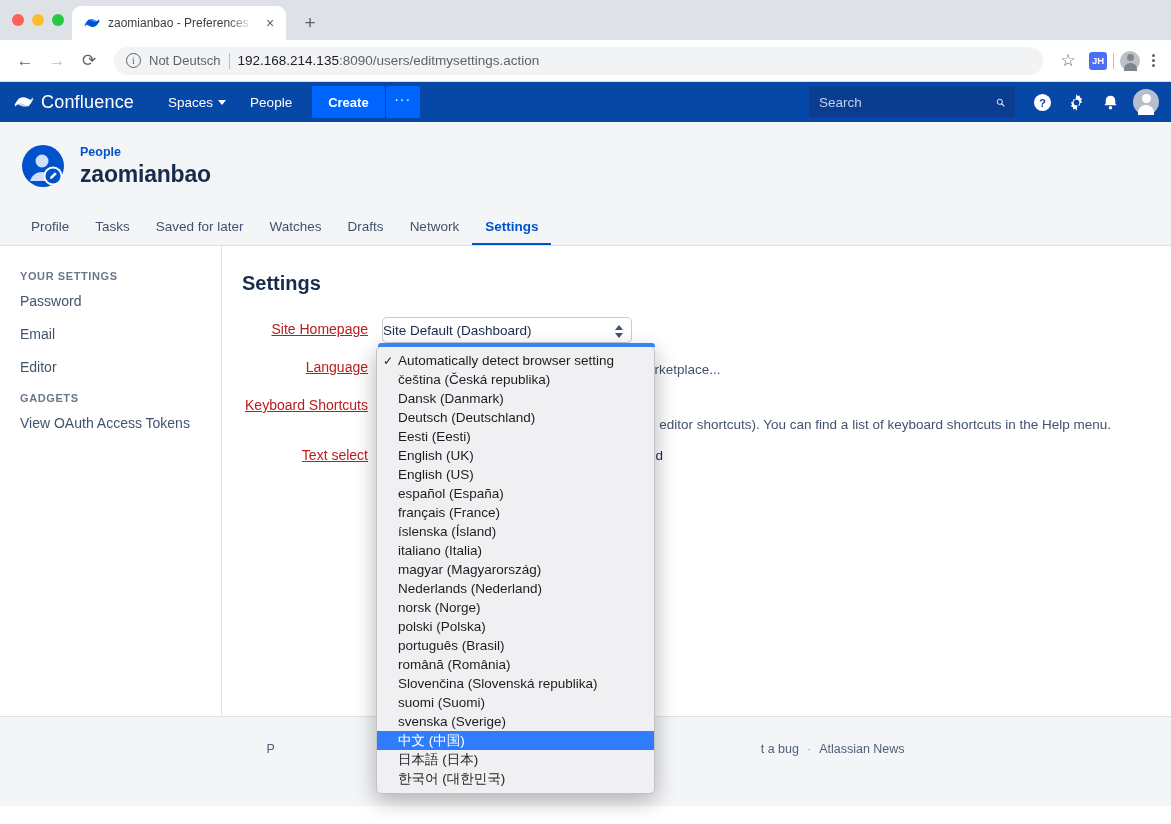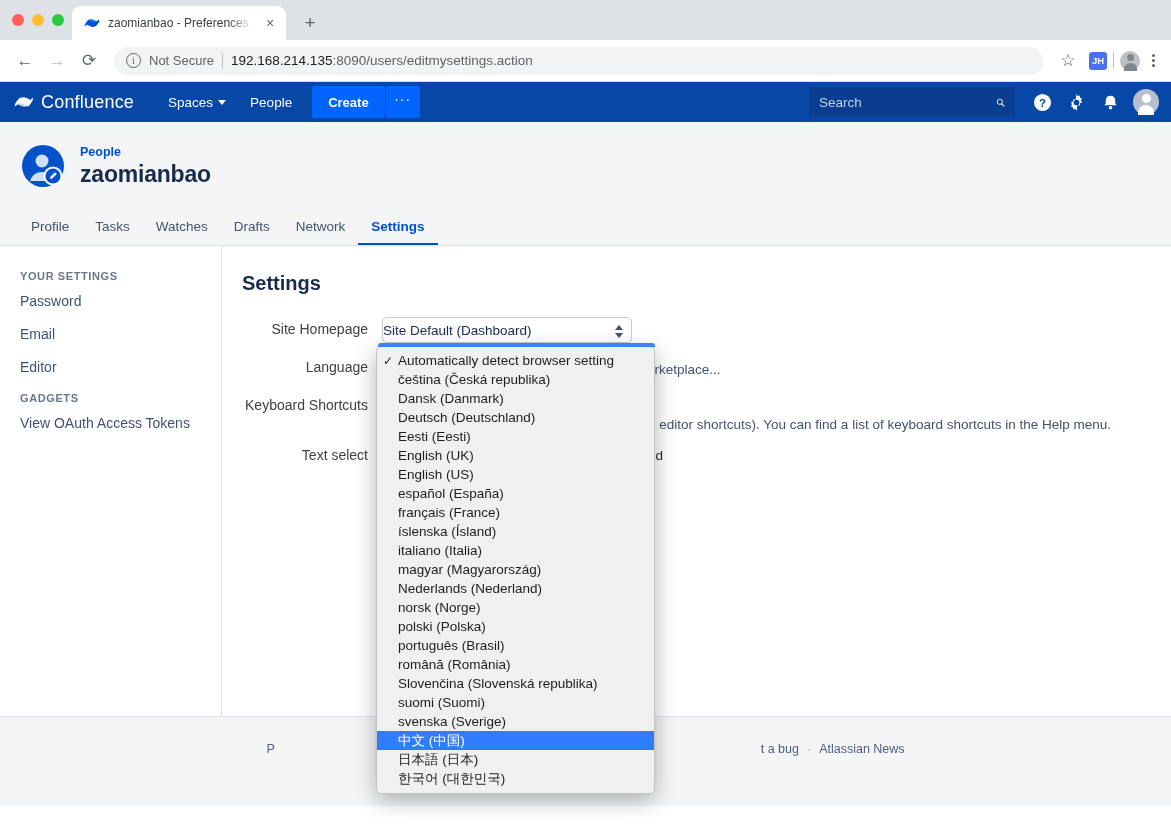--- a/index.html
+++ b/index.html
@@ -175,21 +175,21 @@
   }
   .side-group.second { margin-top: 16px; }
   .side-item { font-size: 14px; color: #42526e; margin-bottom: 17px; }
 
   .cf-main { flex: 1; padding: 26px 0 0 20px; position: relative; }
   .main-title { font-size: 20px; color: #172b4d; font-weight: 600; margin-bottom: 22px; }
 
   .form-row { display: flex; align-items: flex-start; margin-bottom: 12px; min-height: 26px; }
   .form-label {
     width: 140px; flex: 0 0 140px; text-align: right; padding-right: 14px;
-    font-size: 14px; color: #404040; padding-top: 4px;
+    font-size: 14px; color: #b91c1c; padding-top: 4px; text-decoration: underline;
   }
   .form-field { flex: 1; position: relative; }
 
   .mac-select {
     width: 250px; height: 26px; background: #fff;
     border: 1px solid #c7ccd4; border-radius: 5px;
     display: flex; align-items: center; padding: 0 0;
     font-size: 13.5px; color: #172b4d; position: relative;
     box-shadow: 0 1px 1px rgba(0,0,0,.05);
   }
@@ -268,21 +268,21 @@
     <div class="newtab">+</div>
   </div>
 
   <div class="toolbar">
     <div class="navbtn">←</div>
     <div class="navbtn dim">→</div>
     <div class="navbtn">⟳</div>
 
     <div class="omnibox">
       <span class="info-circle">i</span>
-      <span class="notsecure">Not Secure</span>
+      <span class="notsecure">Not Deutsch</span>
       <span class="url-sep"></span>
       <span><span class="url-host">192.168.214.135</span><span class="url-rest">:8090/users/editmysettings.action</span></span>
     </div>
 
     <div class="tb-right">
       <div class="navbtn">☆</div>
       <div class="ext-badge">JH</div>
       <span class="url-sep"></span>
       <div class="tb-avatar"></div>
       <div class="kebab">
@@ -358,20 +358,21 @@
   </span>
   <div>
     <div class="pf-crumb">People</div>
     <div class="pf-name">zaomianbao</div>
   </div>
 </div>
 
 <div class="cf-tabs">
   <div class="cf-tab">Profile</div>
   <div class="cf-tab">Tasks</div>
+  <div class="cf-tab">Saved for later</div>
   <div class="cf-tab">Watches</div>
   <div class="cf-tab">Drafts</div>
   <div class="cf-tab">Network</div>
   <div class="cf-tab active">Settings</div>
 </div>
 
 <div class="cf-body">
 
   <div class="cf-sidebar">
     <div class="side-group">YOUR SETTINGS</div>

